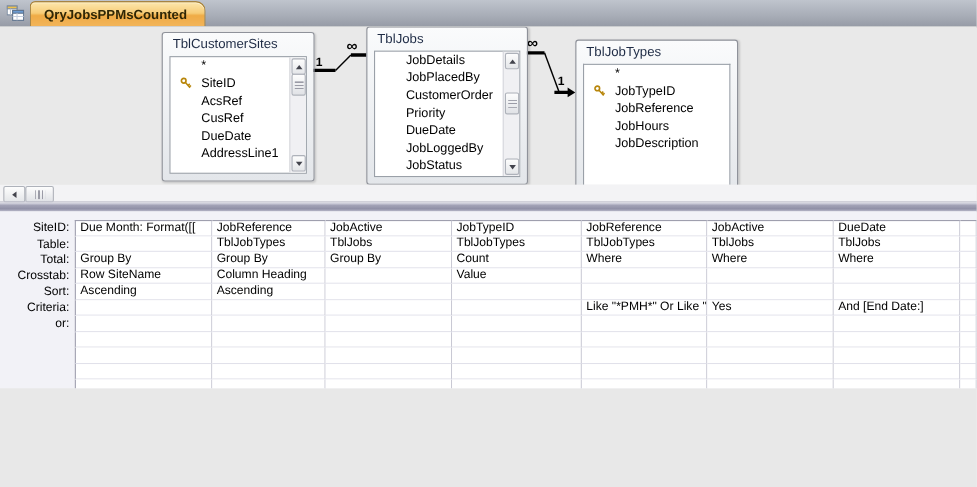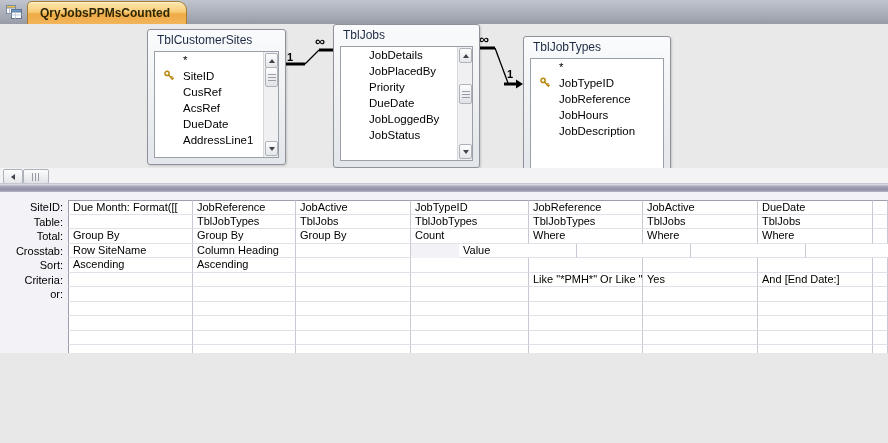--- a/index.html
+++ b/index.html
@@ -115,22 +115,22 @@
     <span class="rel-label" style="left:507px;top:45px;">1</span>
 
     <div class="tw" style="left:147px;top:5px;width:137px;height:134px;">
       <div class="tw-title">TblCustomerSites</div>
       <div class="tw-list">
           <div class="tw-field"><span>*</span></div>
           <div class="tw-field"><span class="key-icon"><svg viewBox="0 0 12 12" width="12" height="12">
                 <circle cx="4" cy="3.4" r="2.1" fill="none" stroke="#b8860b" stroke-width="1.5"></circle>
                 <path d="M5.6 5 L9.8 9.8 M7.9 7.7 L9.5 6.3 M9.2 9 L10.6 7.7" stroke="#b8860b" stroke-width="1.4" fill="none"></path>
               </svg></span><span>SiteID</span></div>
+          <div class="tw-field"><span>AcsRef</span></div>
           <div class="tw-field"><span>CusRef</span></div>
-          <div class="tw-field"><span>AcsRef</span></div>
           <div class="tw-field"><span>DueDate</span></div>
           <div class="tw-field"><span>AddressLine1</span></div>
         </div>
       <div class="vsb" style="position:absolute;top:22px;right:7px;bottom:7px;">
         <span class="sb-btn up">
             <span class="arr-up"></span>
           </span>
         <span class="vthumb" style="top:15px;">
             <span class="grip-h"></span>
           </span>
@@ -138,20 +138,21 @@
             <span class="arr-down"></span>
           </span>
       </div>
     </div>
 
     <div class="tw" style="left:333px;top:0px;width:145px;height:142px;">
       <div class="tw-title">TblJobs</div>
       <div class="tw-list">
           <div class="tw-field"><span>JobDetails</span></div>
           <div class="tw-field"><span>JobPlacedBy</span></div>
+          <div class="tw-field"><span>CustomerOrder</span></div>
           <div class="tw-field"><span>Priority</span></div>
           <div class="tw-field"><span>DueDate</span></div>
           <div class="tw-field"><span>JobLoggedBy</span></div>
           <div class="tw-field"><span>JobStatus</span></div>
         </div>
       <div class="vsb" style="position:absolute;top:22px;right:7px;bottom:7px;">
         <span class="sb-btn up">
             <span class="arr-up"></span>
           </span>
         <span class="vthumb" style="top:37px;">
@@ -222,21 +223,21 @@
           <div class="cell" style="width: 114px;">Where</div>
           <div class="cell" style="width: 115px;">Where</div>
           <div class="cell" style="width: 115px;">Where</div>
           <div class="cell" style="width: 15px;"></div>
         </div>
         <div class="grid-row">
           <div class="gut">Crosstab:</div>
           <div class="cell" style="width: 125px;">Row SiteName</div>
           <div class="cell" style="width: 103px;">Column Heading</div>
           <div class="cell" style="width: 115px;"></div>
-          <div class="cell" style="width: 118px; margin-left: 48px;">Value</div>
+          <div class="cell" style="width: 118px;">Value</div>
           <div class="cell" style="width: 114px;"></div>
           <div class="cell" style="width: 115px;"></div>
           <div class="cell" style="width: 115px;"></div>
           <div class="cell" style="width: 15px;"></div>
         </div>
         <div class="grid-row">
           <div class="gut">Sort:</div>
           <div class="cell" style="width: 125px;">Ascending</div>
           <div class="cell" style="width: 103px;">Ascending</div>
           <div class="cell" style="width: 115px;"></div>

